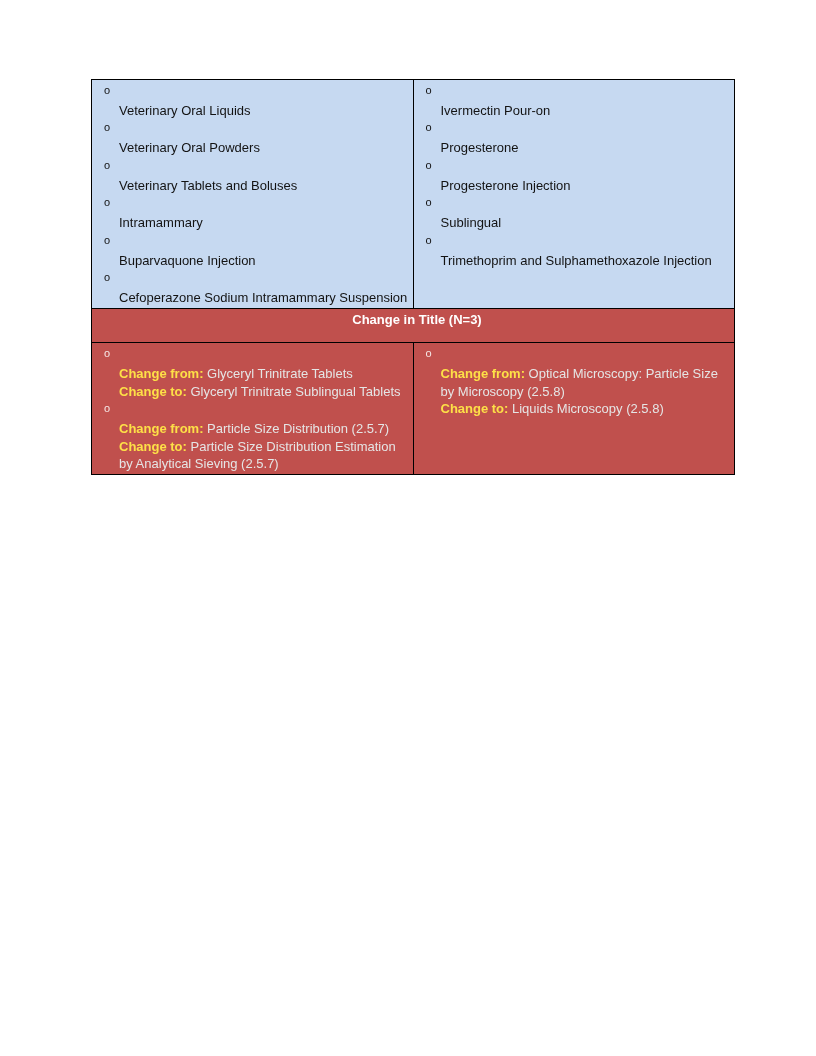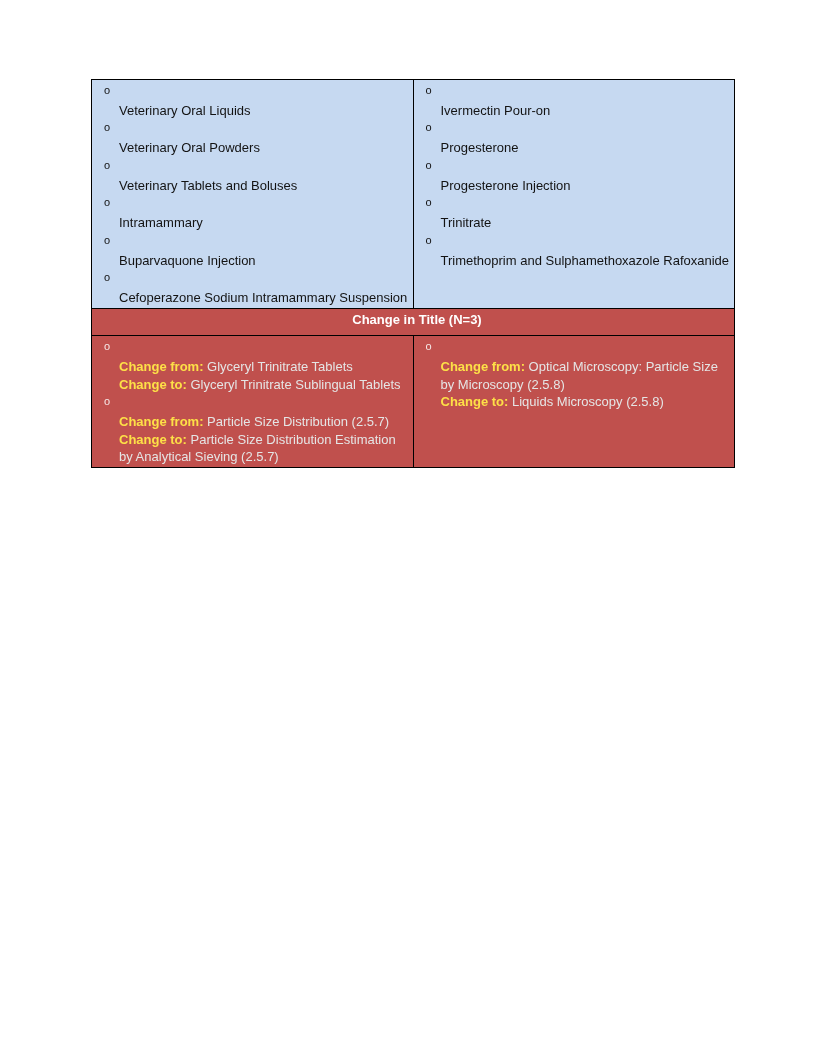--- a/index.html
+++ b/index.html
@@ -35,21 +35,21 @@
     background: #C6D9F1;
     color: #131313;
     width: 50%;
   }
   td.header-cell {
     background: #C0504D;
     color: #ffffff;
     font-weight: bold;
     text-align: center;
     padding: 3px 4px;
-    height: 27px;
+    height: 34px;
   }
   td.red-cell {
     background: #C0504D;
     color: #ffffff;
     width: 50%;
     height: 106px;
   }
   ul.bullet-list {
     list-style: none;
   }
@@ -114,25 +114,25 @@
               <li>
                 <span class="bullet">o</span>
                 <div class="li-content">Progesterone</div>
               </li>
               <li>
                 <span class="bullet">o</span>
                 <div class="li-content">Progesterone Injection</div>
               </li>
               <li>
                 <span class="bullet">o</span>
-                <div class="li-content">Trinitrate</div>
+                <div class="li-content">Sublingual</div>
               </li>
               <li>
                 <span class="bullet">o</span>
-                <div class="li-content">Trimethoprim and Sulphamethoxazole Rafoxanide</div>
+                <div class="li-content">Trimethoprim and Sulphamethoxazole Injection</div>
               </li>
             </ul>
         </td>
       </tr>
       <tr>
         <td class="header-cell" colspan="2">Change in Title (N=3)</td>
       </tr>
       <tr>
         <td class="red-cell">
           <ul class="bullet-list">

